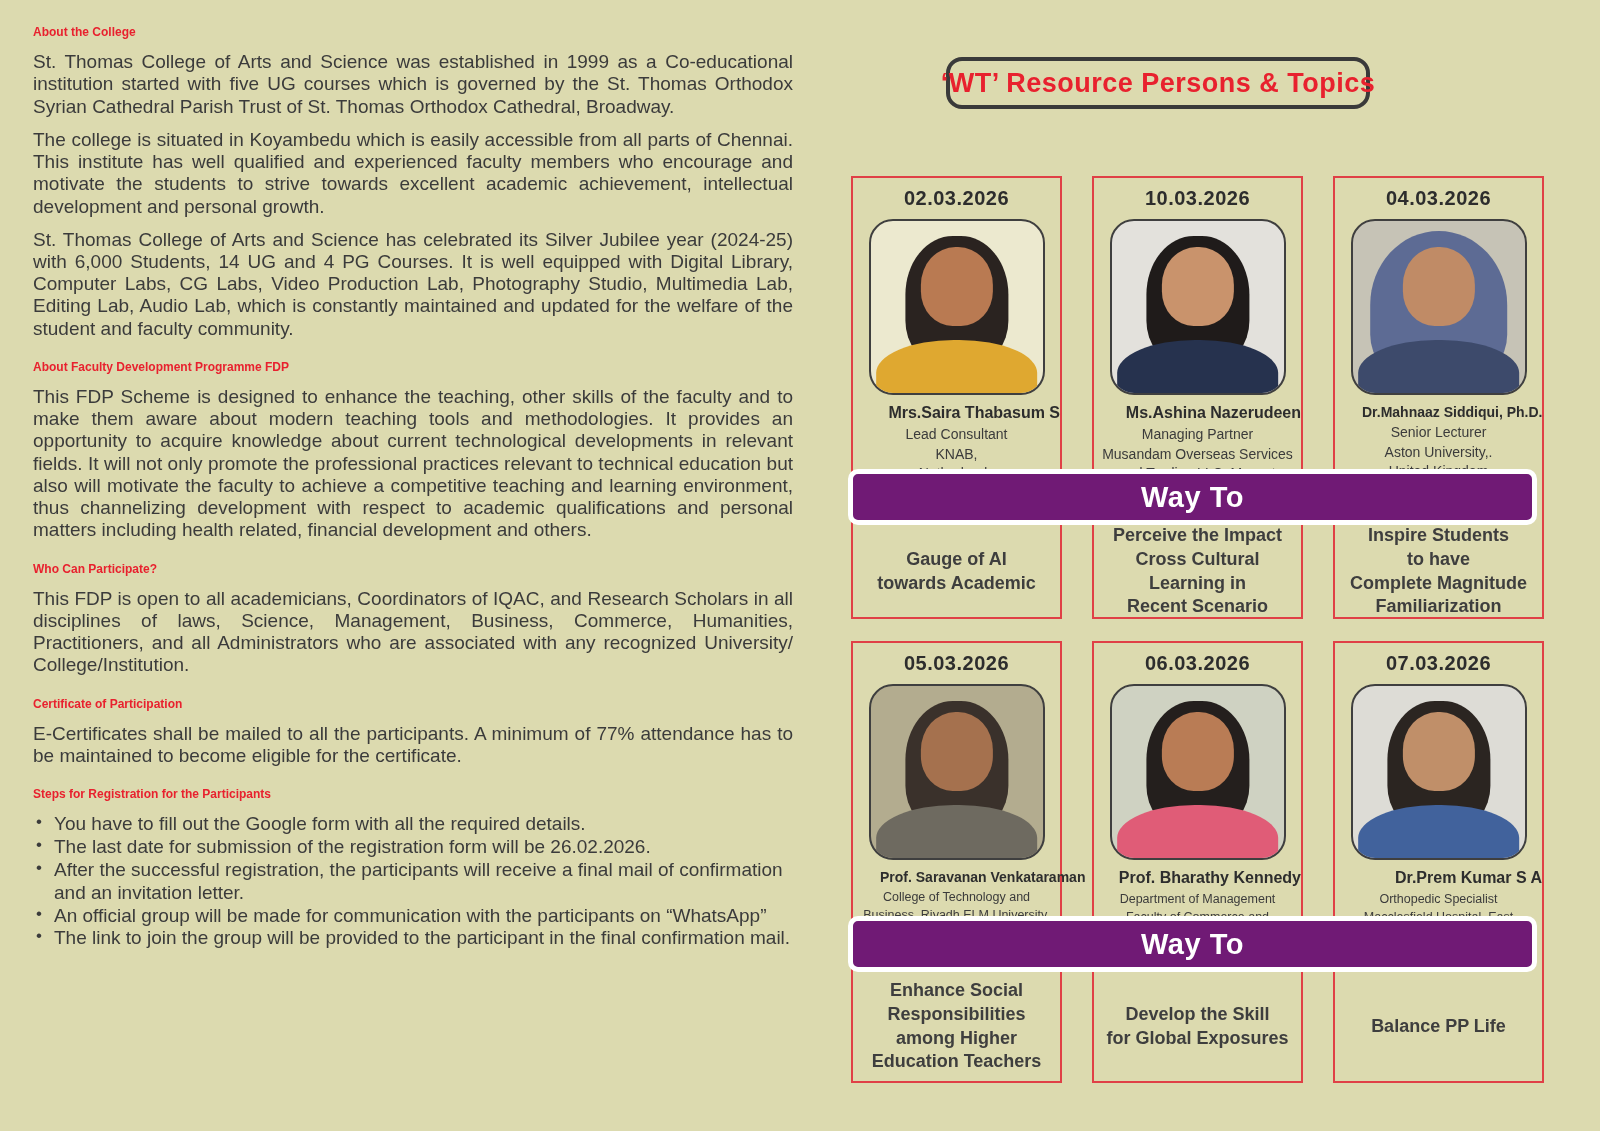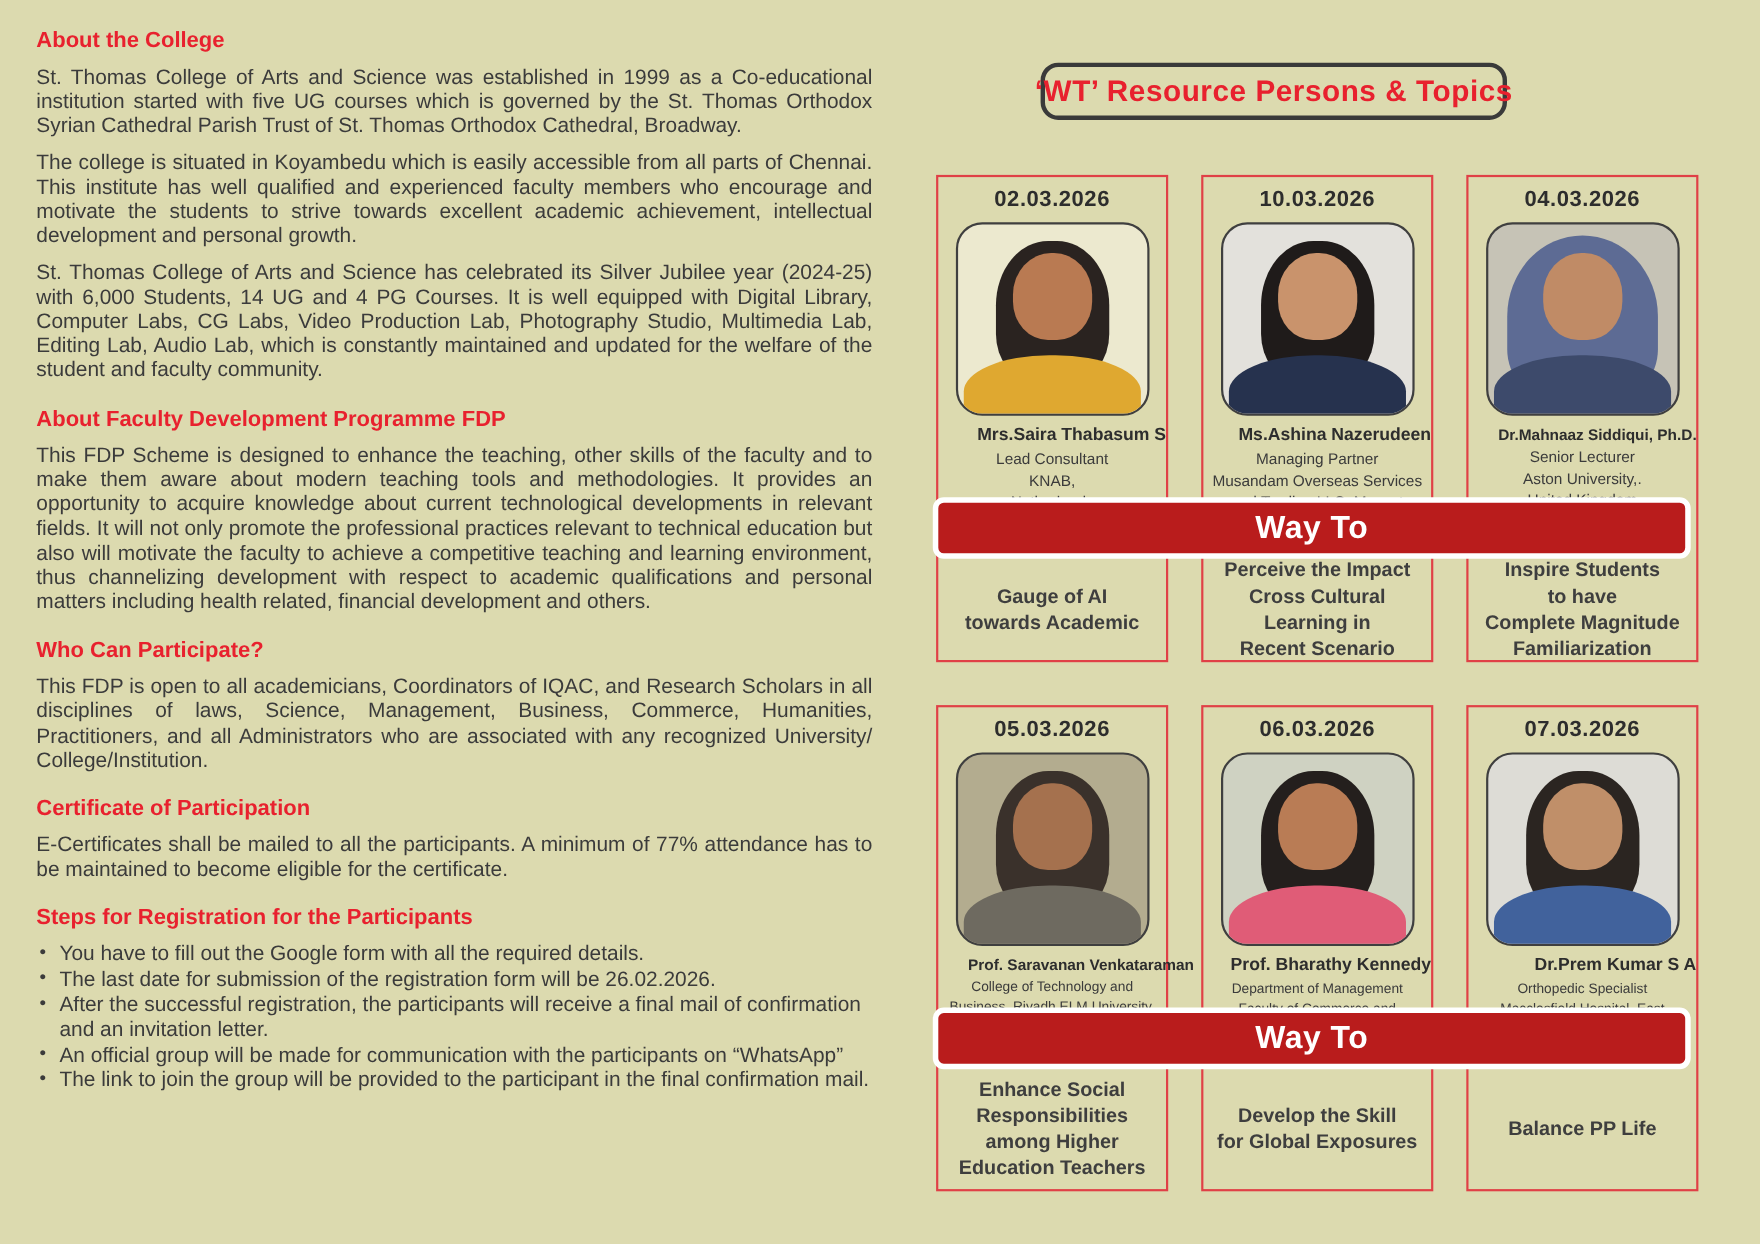--- a/index.html
+++ b/index.html
@@ -9,21 +9,21 @@
     font-family:"Liberation Sans", sans-serif;
     position:relative;
     overflow:hidden;
     -webkit-font-smoothing:antialiased;
   }
   .page{position:absolute;inset:0;}
 
   
   .left-col{position:absolute;left:33px;top:26px;width:760px;}
   .left-col h2{
-    color:#e8212e;font-size:20px;font-weight:bold;
+    color:#e8212e;font-size:12px;font-weight:bold;
     margin:21px 0 12px 0;line-height:1.1;
   }
   .left-col section:first-child h2{margin-top:0;}
   .left-col p{
     color:#3b3b3b;font-size:19px;line-height:1.17;
     text-align:justify;margin:0 0 11px 0;
   }
   .left-col ul{list-style:none;margin:0;padding:0;}
   .left-col li{
     position:relative;padding-left:21px;
@@ -41,21 +41,21 @@
     position:absolute;left:95px;top:57px;width:424px;height:52px;
     border:4px solid #3a3a3a;border-radius:16px;
     display:flex;align-items:center;justify-content:center;
     box-sizing:border-box;
   }
   .title-box span{
     color:#e8212e;font-weight:bold;font-size:27px;letter-spacing:.5px;white-space:nowrap;
   }
 
   .row{position:absolute;left:0;width:693px;display:flex;gap:30px;}
-  .row1{top:159px;height:443px;}
+  .row1{top:176px;height:443px;}
   .row2{top:641px;height:442px;}
 
   .card{
     width:211px;flex:none;position:relative;
     border:2.5px solid #e04046;box-sizing:border-box;
     background:transparent;
   }
   .date{
     margin-top:9px;text-align:center;
     font-weight:bold;font-size:20px;color:#2d2d2d;letter-spacing:.5px;
@@ -105,21 +105,21 @@
     display:flex;align-items:center;justify-content:center;
     text-align:center;font-weight:bold;font-size:18px;color:#3e3e3e;
     white-space:pre-line;line-height:1.32;
   }
   .row1 .topic{top:350px;}
   .row2 .topic{top:331px;}
 
   .banner{
     position:absolute;left:-3px;width:689px;height:56px;
     box-sizing:border-box;
-    background:#b91c1c;border:5px solid #ffffff;border-radius:10px;
+    background:#701a75;border:5px solid #ffffff;border-radius:10px;
     display:flex;align-items:center;justify-content:center;
     z-index:5;
   }
   .row1 .banner{top:293px;}
   .row2 .banner{top:275px;}
   .banner span{color:#ffffff;font-weight:bold;font-size:29px;letter-spacing:.5px;}
 </style>
 </head>
 <body>
 

